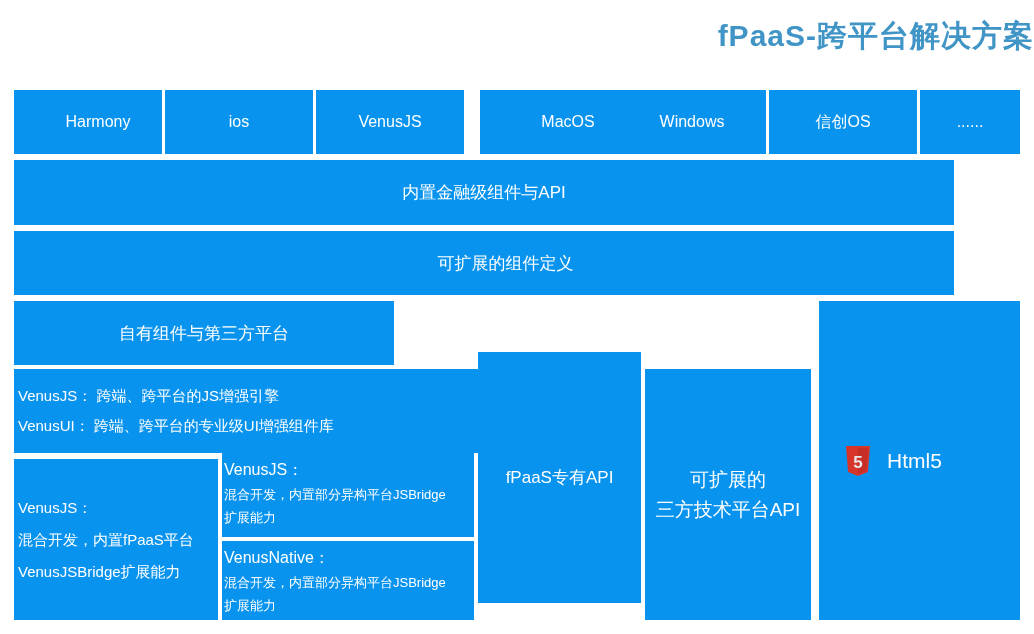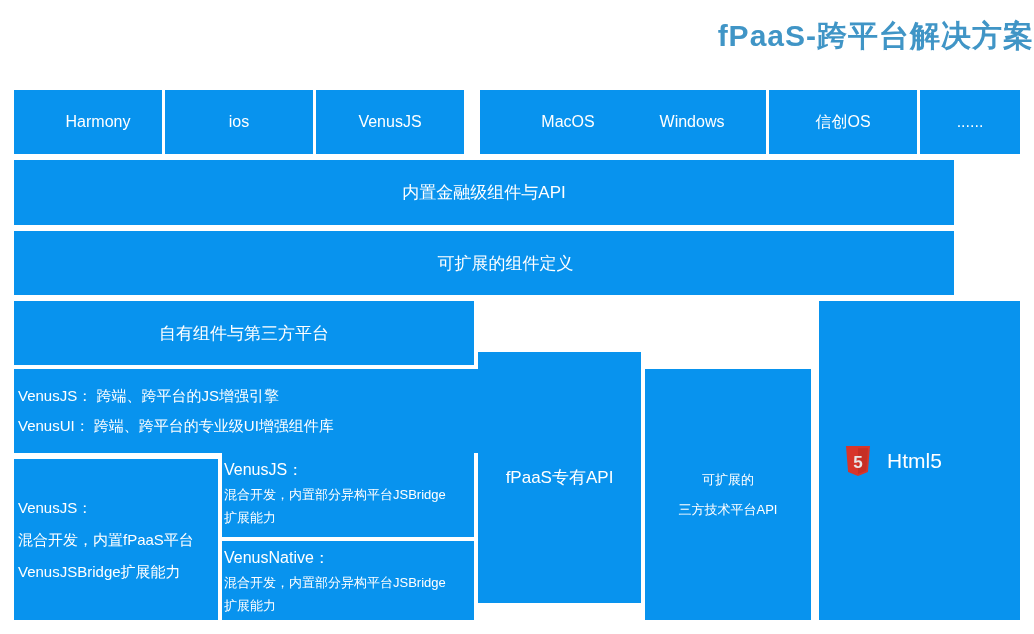--- a/index.html
+++ b/index.html
@@ -40,21 +40,21 @@
 
   
   .plat{top:90px;height:64px;font-size:16px;}
 
   
   .band{left:14px;width:940px;font-size:17px;}
   .band1{top:160px;height:65px;}
   .band2{top:231px;height:64px;padding-left:43px;}
 
   
-  .own{left:14px;top:301px;width:460px;height:64px;font-size:17px;}
+  .own{left:14px;top:301px;width:380px;height:64px;font-size:17px;}
 
   
   .venuslist{
     left:14px;top:369px;width:496px;height:84px;
     flex-direction:column;
     align-items:flex-start;
     justify-content:center;
     padding:6px 4px 6px 4px;
     font-size:15px;
     line-height:30px;
@@ -84,21 +84,21 @@
     padding:4px 2px;
     text-align:left;
   }
   .b2a{top:453px;height:84px;}
   .b2b{top:541px;height:79px;}
   .b2 .hd{font-size:16px;line-height:26px;white-space:nowrap;}
   .b2 .sub{font-size:13px;line-height:23px;}
 
   
   .mid1{left:478px;top:352px;width:163px;height:251px;font-size:17px;}
-  .mid2{left:645px;top:369px;width:166px;height:251px;font-size:13px;
+  .mid2{left:645px;top:369px;width:166px;height:251px;font-size:19px;
         flex-direction:column;line-height:30px;}
 
   
   .h5{
     left:819px;top:301px;width:201px;height:319px;
     justify-content:flex-start;
     padding-left:26px;
   }
   .h5-inner{display:flex;align-items:center;gap:16px;}
   .h5-logo{width:26px;height:30px;display:block;}

